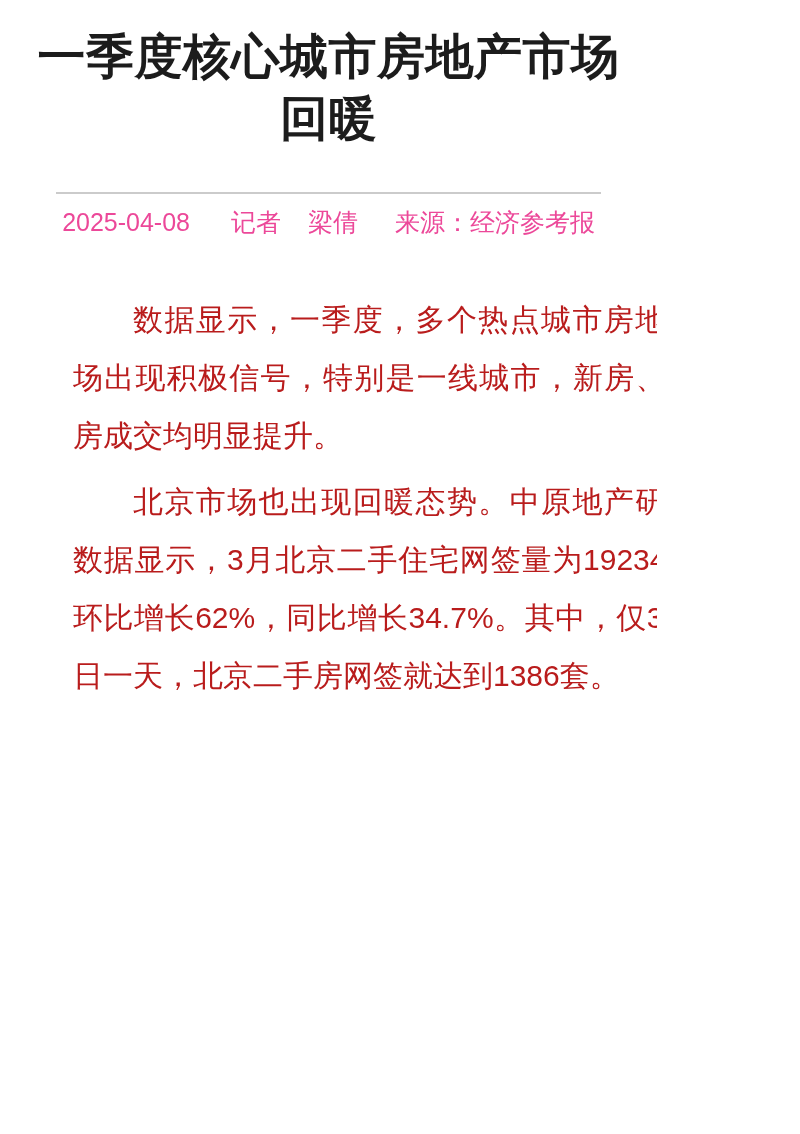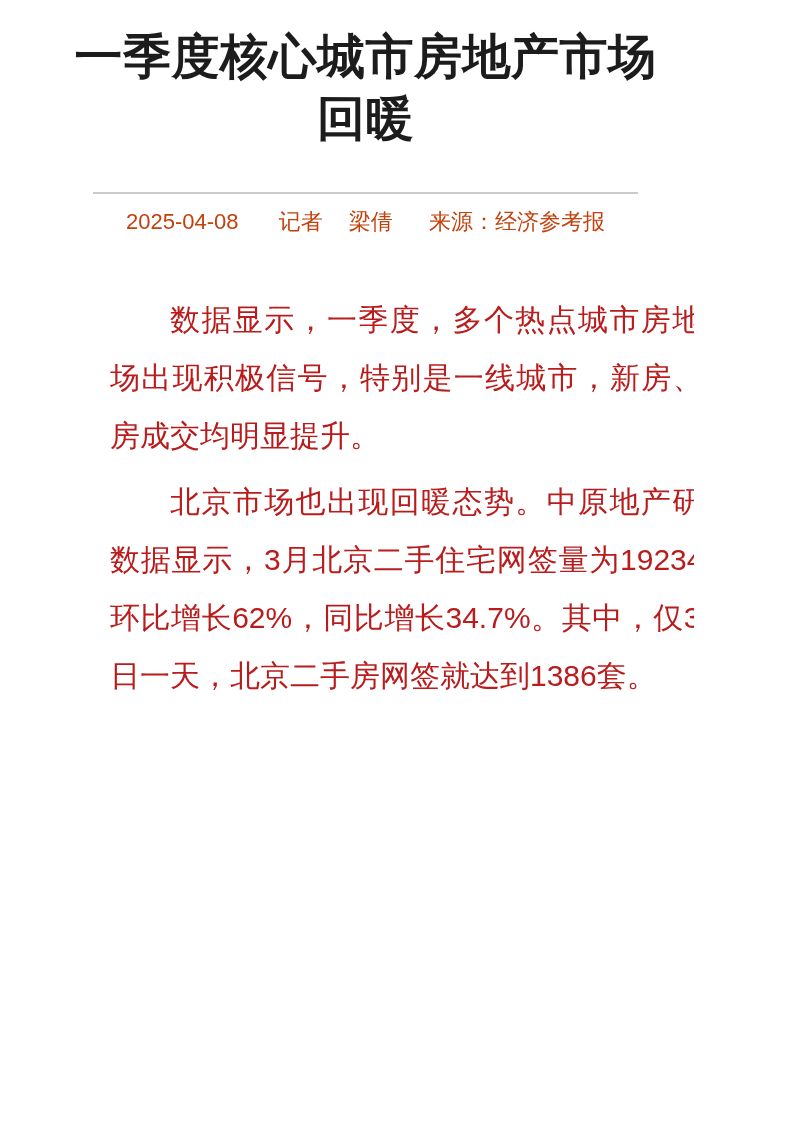--- a/index.html
+++ b/index.html
@@ -6,44 +6,43 @@
     margin: 0;
     padding: 0;
     background: #ffffff;
   }
   .page {
     width: 657px;
     height: 1134px;
     background: #ffffff;
     overflow: hidden;
     font-family: "Liberation Sans", "DejaVu Sans", sans-serif;
-    padding-left: 37px;
   }
   .article-title {
     margin: 0 30px;
     padding-top: 26px;
     font-size: 48px;
     line-height: 62px;
     font-weight: 700;
     text-align: center;
     color: #1c1c1c;
     letter-spacing: 0.5px;
   }
   .divider {
     border: none;
     border-top: 2px solid #cbcbcb;
     height: 0;
     margin: 42px 56px 0 56px;
   }
   .meta-row {
     margin-top: 12px;
     text-align: center;
-    font-size: 22px;
+    font-size: 25px;
     line-height: 32px;
-    color: #c2410c;
+    color: #ec4899;
     white-space: nowrap;
   }
   .meta-row .meta-date { margin-right: 34px; }
   .meta-row .meta-reporter-label { margin-right: 20px; }
   .meta-row .meta-reporter-name { margin-right: 30px; }
   .article-body {
     margin: 53px 72px 0 73px;
     width: 655px;
   }
   .para {

